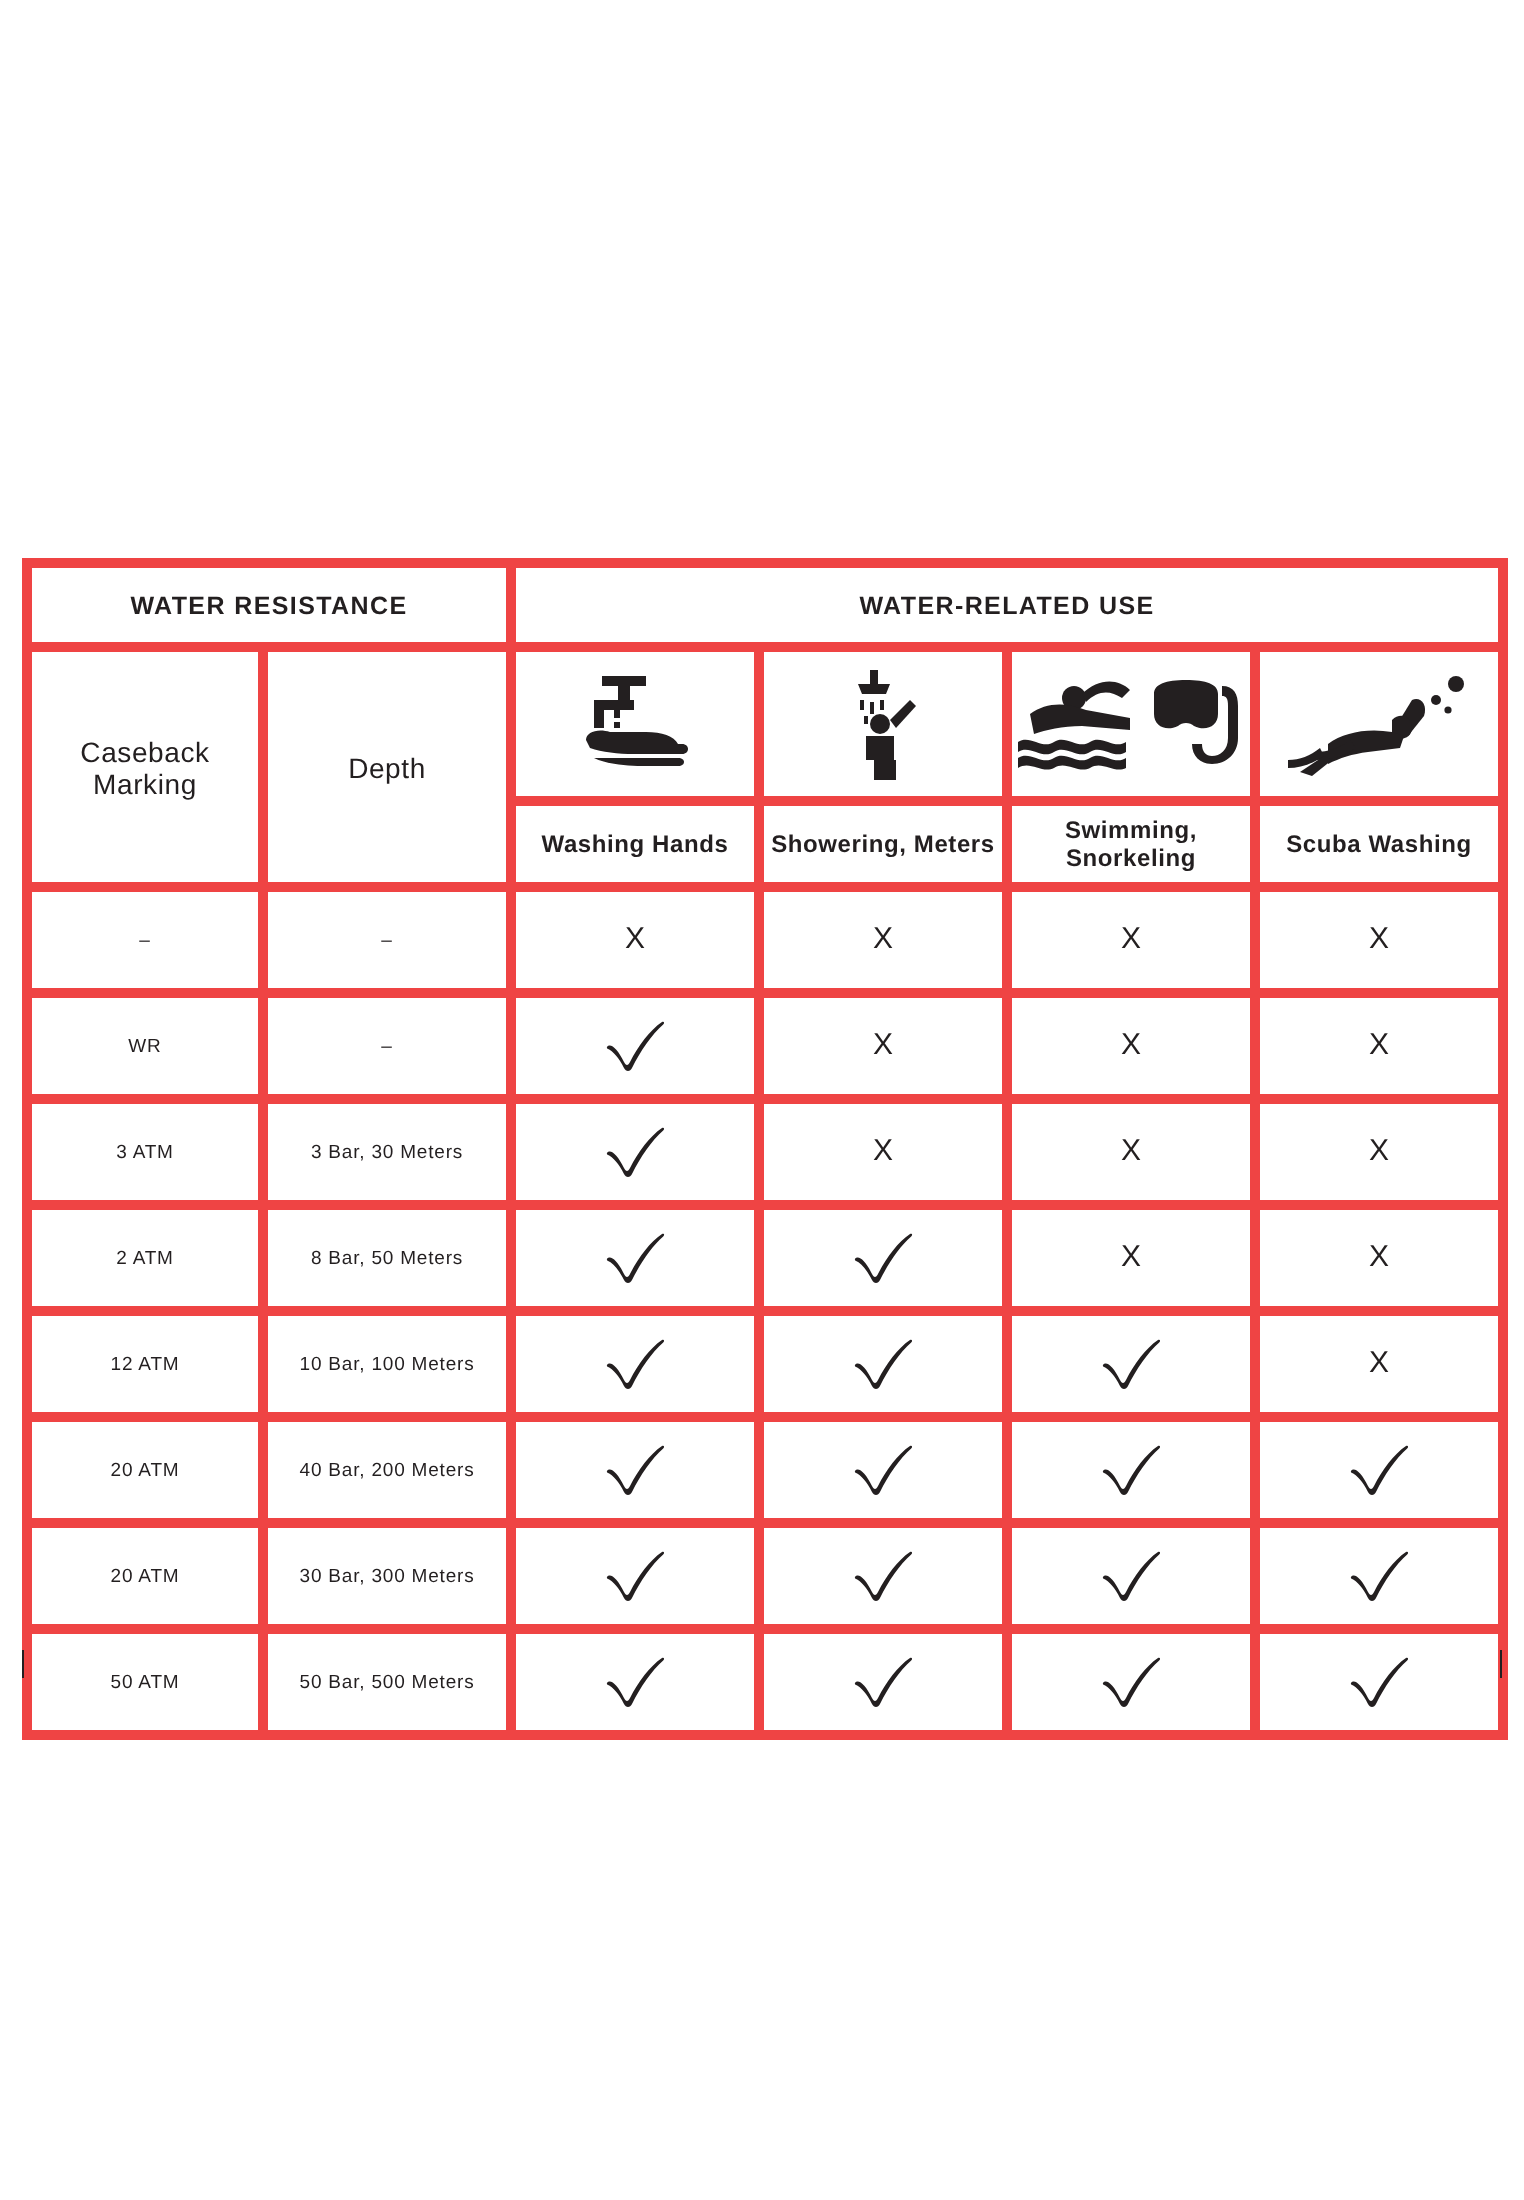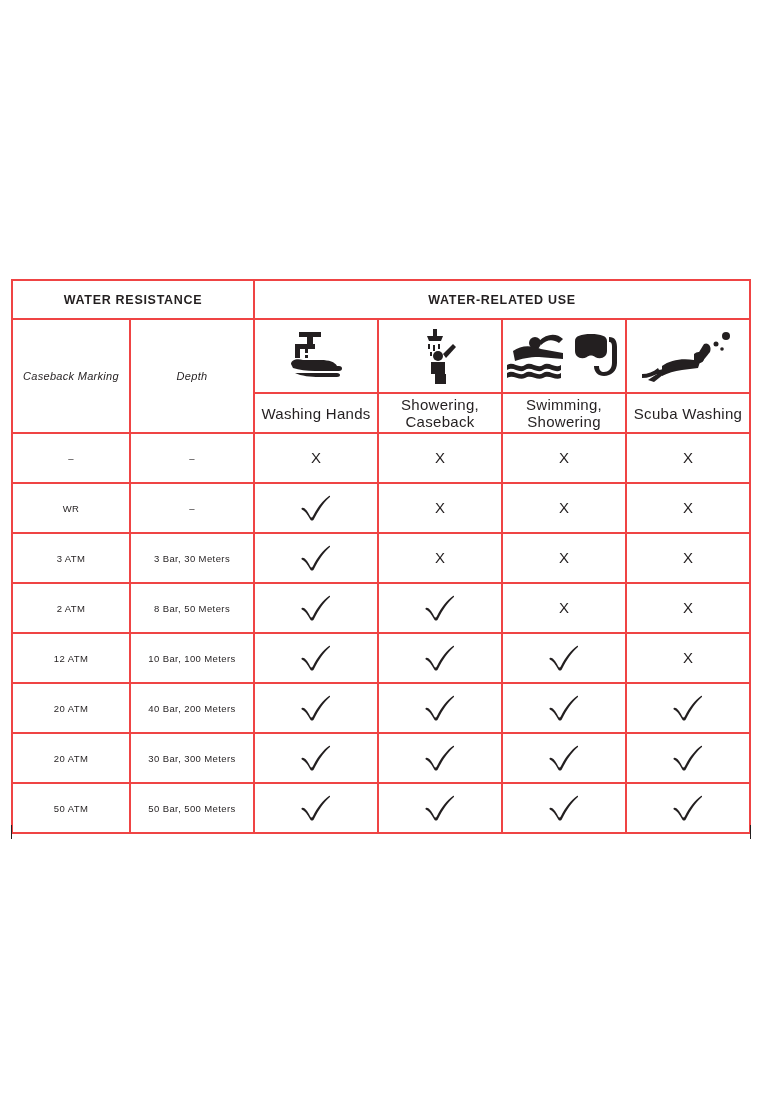--- a/index.html
+++ b/index.html
@@ -23,50 +23,50 @@
     top: 279px;
     width: 740px;
   }
   table.wr-table {
     border-collapse: collapse;
     width: 740px;
     table-layout: fixed;
     background: #fff;
   }
   table.wr-table td, table.wr-table th {
-    border: 2px solid #ef4444;
+    border: 5px solid #ef4444;
     padding: 0;
     text-align: center;
     vertical-align: middle;
     color: #231f20;
   }
   .hdr-main {
     height: 37px;
     font-size: 12.5px;
     font-weight: bold;
     letter-spacing: 0.7px;
   }
   .col-case { width: 118px; }
   .col-depth { width: 124px; }
   .col-use { width: 124px; }
   .subhdr-label {
-    font-size: 15px;
+    font-size: 12px;
     letter-spacing: 0.3px;
     height: 38px;
+    font-weight: bold;
   }
   .icon-cell {
     height: 72px;
     border-bottom: 1px solid #231f20;
   }
   .icon-cell svg { display: block; margin: 0 auto; }
   .left-sub {
-    font-size: 11px;
+    font-size: 14px;
     letter-spacing: 0.3px;
     height: 110px;
-    font-style: italic;
   }
   .data-row td {
     height: 48px;
   }
   .cell-mark, .cell-depth {
     font-size: 9.5px;
     letter-spacing: 0.4px;
   }
   .mark-x {
     font-size: 15px;
@@ -190,22 +190,22 @@
 
                 <path d="M18 42 C12 46, 6 48, 0 48 L0 44 C6 44, 11 42, 16 38 Z"></path>
                 <path d="M22 44 L12 52 L6 50 L18 42 Z"></path>
               </svg>
             </span>
           </td>
         </tr>
 
         <tr>
           <td class="subhdr-label">Washing Hands</td>
-          <td class="subhdr-label">Showering, Caseback</td>
-          <td class="subhdr-label">Swimming, Showering</td>
+          <td class="subhdr-label">Showering, Meters</td>
+          <td class="subhdr-label">Swimming, Snorkeling</td>
           <td class="subhdr-label">Scuba Washing</td>
         </tr>
 
         <tr class="data-row">
           <td class="cell-mark">–</td>
           <td class="cell-depth">–</td>
           <td><span class="mark-x">X</span></td>
           <td><span class="mark-x">X</span></td>
           <td><span class="mark-x">X</span></td>
           <td><span class="mark-x">X</span></td>

